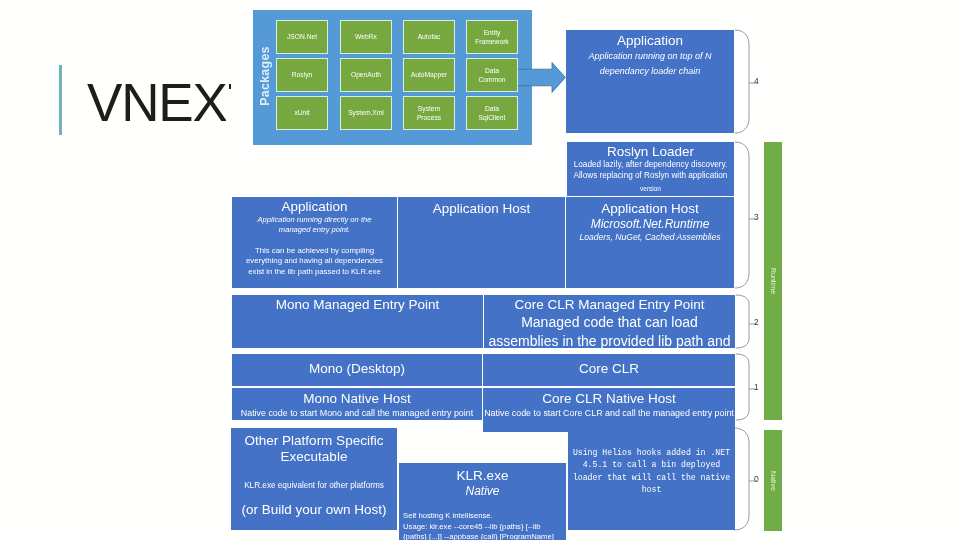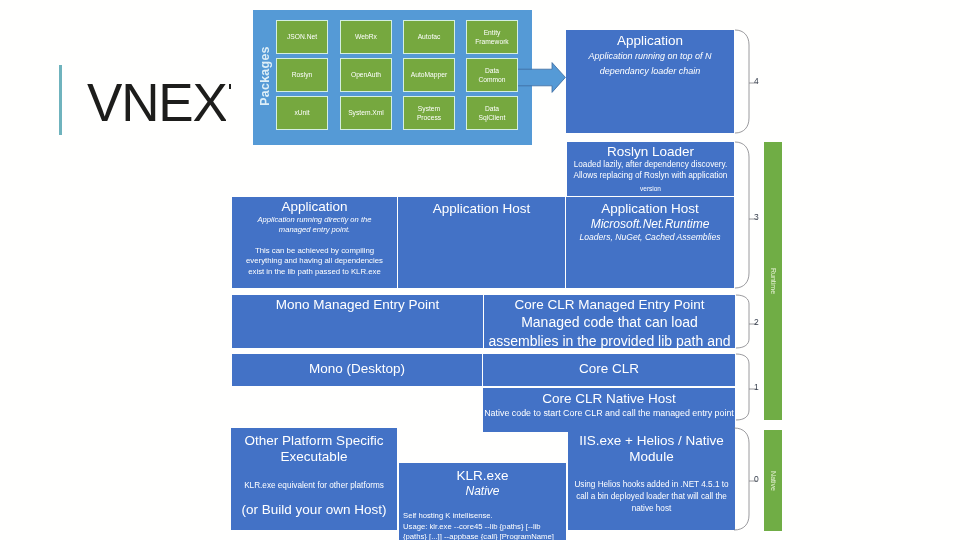--- a/index.html
+++ b/index.html
@@ -71,21 +71,21 @@
   .w2b{font-size:6.5px;margin-top:3px;}
   .w3{width:139px;font-size:7.6px;line-height:1.3;}
   .w3b{width:150px;font-size:7.8px;line-height:1.38;}
   .w4{width:163px;font-size:13.4px;line-height:1.2;}
   .w5{width:248px;font-size:14px;line-height:1.36;}
   .w5b{font-size:7.2px;margin-top:2px;}
   .w6{width:140px;}
   .w6b{width:163px;font-size:8.2px;line-height:1.4;margin-top:15px;}
   .w6c{margin-top:11px;}
   .w7{width:160px;}
-  .w7b{width:162px;font-size:8.2px;line-height:1.5;margin-top:14px;}
+  .w7b{width:162px;font-size:8.2px;line-height:1.5;margin-top:14px;font-family:Liberation Mono, monospace;}
   .klru{width:160px;font-size:7.7px;line-height:1.38;text-align:left;
         margin-top:13px;align-self:flex-start;margin-left:4px;}
   .sp{margin-top:11px;}
 </style>
 </head>
 <body>
 
 <div class="slide">
 
   <div class="abs" id="accent-bar"></div>
@@ -179,40 +179,43 @@
     <div class="w5b">application</div>
   </div>
 
   <div class="bbox" id="box-r5a">
     <div class="t1">Mono (Desktop)</div>
   </div>
   <div class="bbox" id="box-r5b">
     <div class="t1">Core CLR</div>
   </div>
 
+  <div class="bbox" id="box-r6a">
+    <div class="t1">Mono Native Host</div>
+    <div class="t3">Native code to start Mono and call the managed entry point</div>
+  </div>
   <div class="bbox" id="box-r6b">
     <div class="t1">Core CLR Native Host</div>
     <div class="t3">Native code to start Core CLR and call the managed entry point</div>
   </div>
 
   <div class="bbox" id="box-r7a">
     <div class="t1 w6">Other Platform Specific Executable</div>
     <div class="w6b">KLR.exe equivalent for other platforms</div>
     <div class="t1 w6c">(or Build your own Host)</div>
   </div>
   <div class="bbox" id="box-r7b">
     <div class="t1">KLR.exe</div>
     <div class="t2">Native</div>
     <div class="klru" id="klr-usage">
         <div>Self hosting K intellisense.</div>
         <div>Usage: klr.exe --core45 --lib {paths} [--lib {paths} [...]] --appbase {call} [ProgramName]</div>
       </div>
   </div>
   <div class="bbox" id="box-r7c">
-    <div class="t1 w7">IIS.exe + Helios / Native Module</div>
     <div class="w7b">Using Helios hooks added in .NET 4.5.1 to call a bin deployed loader that will call the native host</div>
   </div>
 
   <div class="gbar" id="gbar-runtime">
     <span>Runtime</span>
   </div>
   <div class="gbar" id="gbar-native">
     <span>Native</span>
   </div>
 

